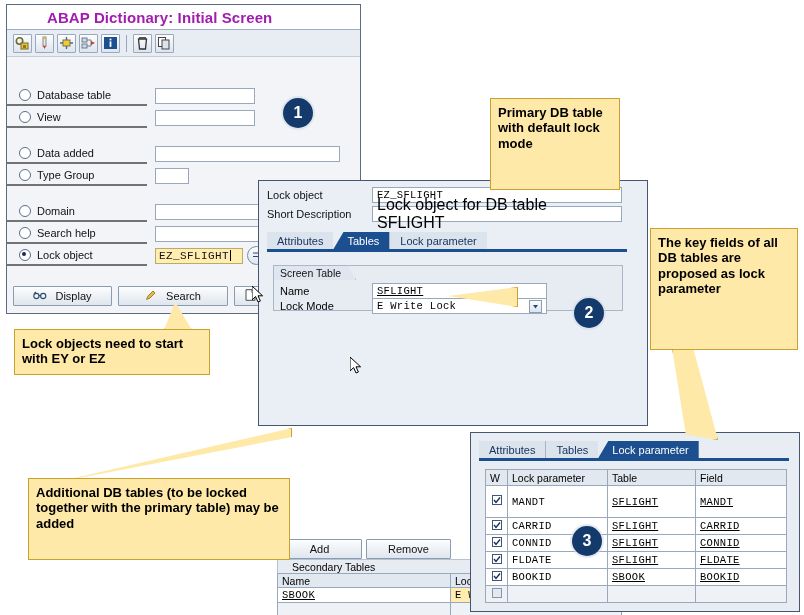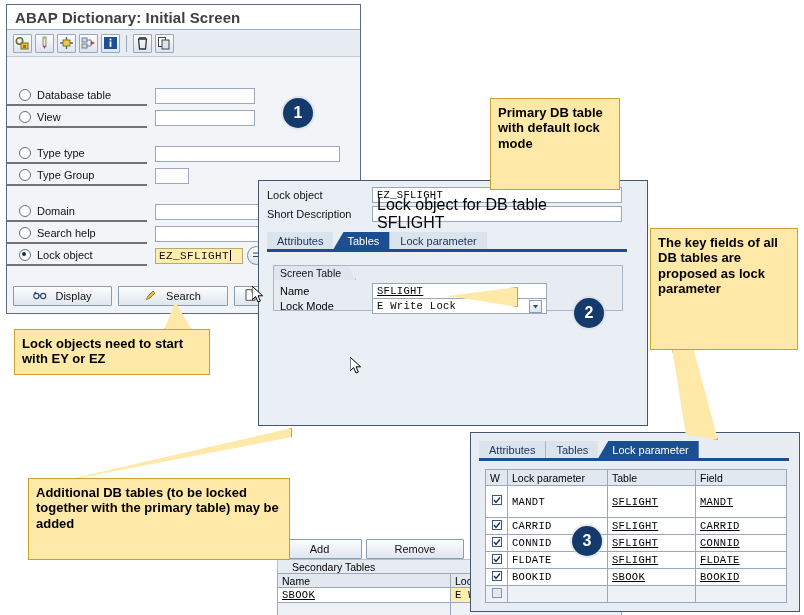--- a/index.html
+++ b/index.html
@@ -7,21 +7,21 @@
     width:804px;height:615px;position:relative;overflow:hidden;
     background:#ffffff;
     font-family:"Liberation Sans",sans-serif;
     font-size:11px;color:#000;
   }
   .win{position:absolute;background:#eef2f7;border:1px solid #4a5a73;box-sizing:border-box;}
   
   #win1{left:6px;top:4px;width:355px;height:310px;background:#f2f4f8;border:1px solid #5a6b82;}
   #win1 .titlebar{height:24px;background:#ffffff;border-bottom:1px solid #9fb0c6;
       display:flex;align-items:center;padding-left:8px;}
-  #win1 .title{font-size:15px;font-weight:bold;color:#404040;letter-spacing:.1px;}
+  #win1 .title{font-size:15px;font-weight:bold;color:#a21caf;letter-spacing:.1px;margin-left:32px;}
   #win1 .toolbar{height:26px;background:#e8edf4;border-bottom:1px solid #c3ceda;
       display:flex;align-items:center;padding-left:6px;gap:3px;}
   .tbtn{width:19px;height:19px;border:1px solid #9aa8bb;background:linear-gradient(#fdfdfe,#dde4ee);
       display:flex;align-items:center;justify-content:center;box-sizing:border-box;border-radius:1px;}
   .tbtn svg{display:block;}
   .tsep{width:1px;height:17px;background:#9aa8bb;margin:0 3px;}
   .form{padding:28px 0 0 0;position:relative;}
   .frow{display:flex;align-items:center;height:21px;margin-bottom:1px;}
   .fgap{height:14px;}
   .radio-cell{width:140px;display:flex;align-items:center;padding-left:12px;box-sizing:border-box;
@@ -152,21 +152,21 @@
           <span class="radio"></span>
         <span class="rlabel">View</span>
         </div>
       <div class="finput" style="width:100px;"></div>
     </div>
     <div class="fgap"></div>
 
     <div class="frow">
       <div class="radio-cell">
           <span class="radio"></span>
-        <span class="rlabel">Type type</span>
+        <span class="rlabel">Data added</span>
         </div>
       <div class="finput" style="width:185px;"></div>
     </div>
     <div class="frow">
       <div class="radio-cell">
           <span class="radio"></span>
         <span class="rlabel">Type Group</span>
         </div>
       <div class="finput" style="width:34px;"></div>
     </div>
@@ -270,21 +270,21 @@
           <svg width="7" height="7" viewBox="0 0 7 7">
               <polygon points="1,2 6,2 3.5,5.5" fill="#2d4a6e"></polygon>
             </svg>
         </span>
       </span>
     </div>
   </div>
 
   <div style="position:absolute;left:18px;top:358px;display:flex;gap:4px;">
     <div class="sapbtn" style="width:85px;">Add</div>
-    <div class="sapbtn" style="width:98px;">Remove</div>
+    <div class="sapbtn" style="width:85px;">Remove</div>
   </div>
 
   <div style="position:absolute;left:18px;top:378px;width:345px;">
     <div style="height:14px;display:flex;align-items:center;padding-left:14px;font-size:10.5px;background:#e7ecf3;border:1px solid #b7c2d1;border-bottom:none;box-sizing:border-box;">Secondary Tables</div>
     <div class="gridhdr">
       <div style="width:173px;border-right:1px solid #9aa8bb;">Name</div>
       <div style="flex:1;">Lock Mode</div>
     </div>
     <div class="gridrow">
       <div style="width:173px;border-right:1px solid #9aa8bb;">

